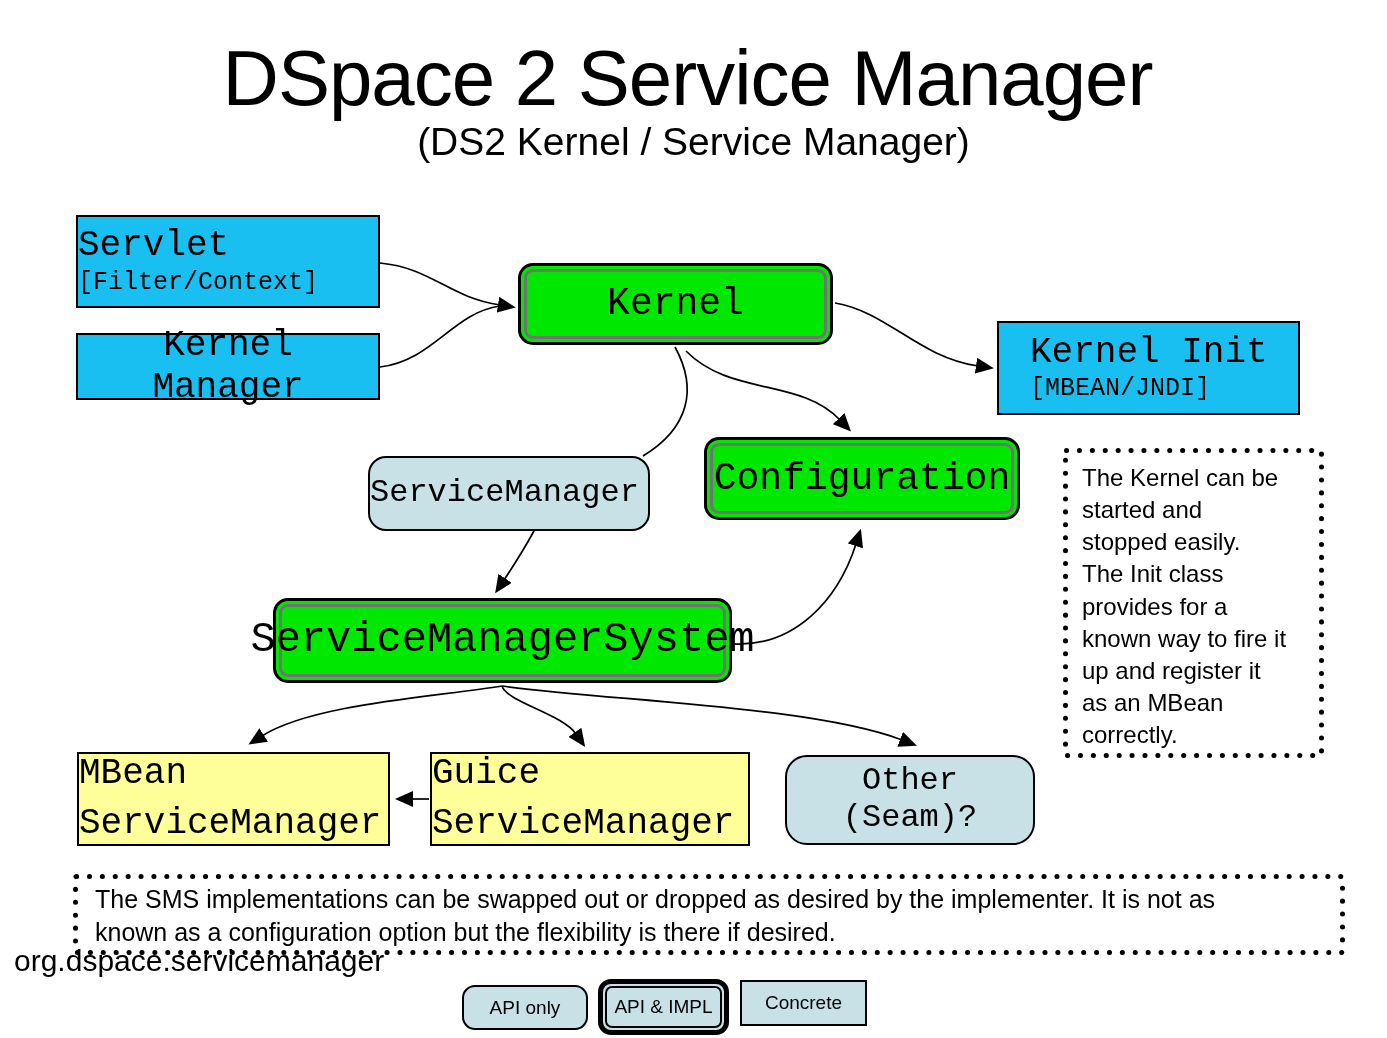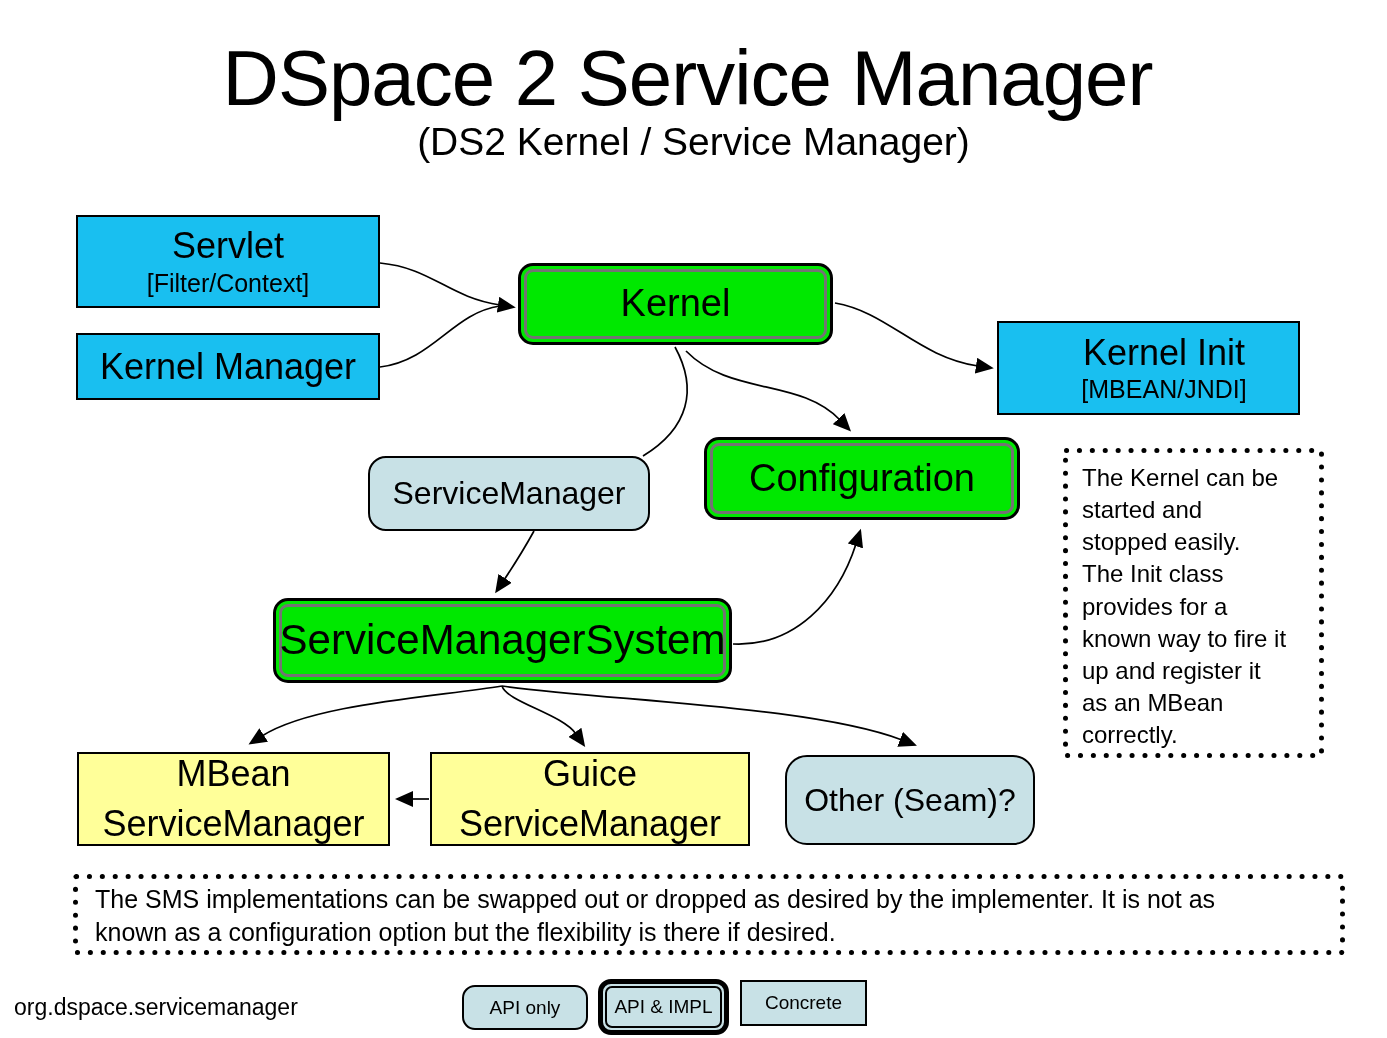--- a/index.html
+++ b/index.html
@@ -5,36 +5,36 @@
   html,body{margin:0;padding:0;background:#fff;}
   #canvas{
     position:relative;width:1387px;height:1038px;background:#ffffff;
     font-family:"Liberation Sans", sans-serif;color:#000;overflow:hidden;
   }
   .abs{position:absolute;box-sizing:border-box;}
   
   .title{left:0;right:12px;top:33px;text-align:center;font-size:78px;letter-spacing:-1px;white-space:nowrap;}
   .subtitle{left:0;right:0;top:120px;text-align:center;font-size:39px;white-space:nowrap;}
   
-  .node{display:flex;flex-direction:column;align-items:center;justify-content:center;text-align:center;line-height:1.15;}
+  .node{display:flex;flex-direction:column;align-items:flex-start;justify-content:center;text-align:center;line-height:1.15;font-family:Liberation Mono, monospace;}
   .cyan{background:var(--concrete-cyan,#19BFF0);border:2px solid #000;}
   .yellow{background:var(--concrete-yellow,#FFFF99);border:2px solid #000;}
   .blue-round{background:var(--api-only-blue,#C8E1E6);border:2px solid #000;border-radius:18px;}
   .green-dbl{background:var(--api-impl-green,#00E800);border:3px solid #000;border-radius:15px;padding:3px;}
   .green-dbl .inner{width:100%;height:100%;border:3px solid #737373;border-radius:9px;
     display:flex;align-items:center;justify-content:center;box-sizing:border-box;
     background:var(--api-impl-green,#00E800);}
   .t36{font-size:36px;} .t38{font-size:38px;} .t42{font-size:42px;} .t32{font-size:32px;}
   .sub{font-size:25px;margin-top:2px;}
   .two-line{line-height:1.38;font-size:36px;}
   
   .note{font-size:24px;line-height:1.34;white-space:pre-line;text-align:left;}
   .note-wide{font-size:25px;line-height:1.32;white-space:pre-line;text-align:left;}
   
-  .pkg{left:14px;top:994px;font-size:23px;white-space:nowrap;}
+  .pkg{left:14px;top:944px;font-size:30px;white-space:nowrap;}
   .legend-lbl{display:flex;align-items:center;justify-content:center;font-size:19px;}
   .lg-api-only{left:462px;top:985px;width:126px;height:45px;background:var(--api-only-blue,#C8E1E6);
     border:2px solid #000;border-radius:13px;}
   .lg-api-impl{left:598px;top:979px;width:131px;height:56px;background:var(--api-only-blue,#C8E1E6);
     border:5px solid #000;border-radius:13px;padding:2px;display:flex;}
   .lg-api-impl .inner{flex:1;border:2.5px solid #000;border-radius:7px;display:flex;align-items:center;justify-content:center;box-sizing:border-box;}
   .lg-concrete{left:740px;top:980px;width:127px;height:46px;background:var(--api-only-blue,#C8E1E6);
     border:2px solid #000;}
   svg.overlay{position:absolute;left:0;top:0;pointer-events:none;}
 </style>

